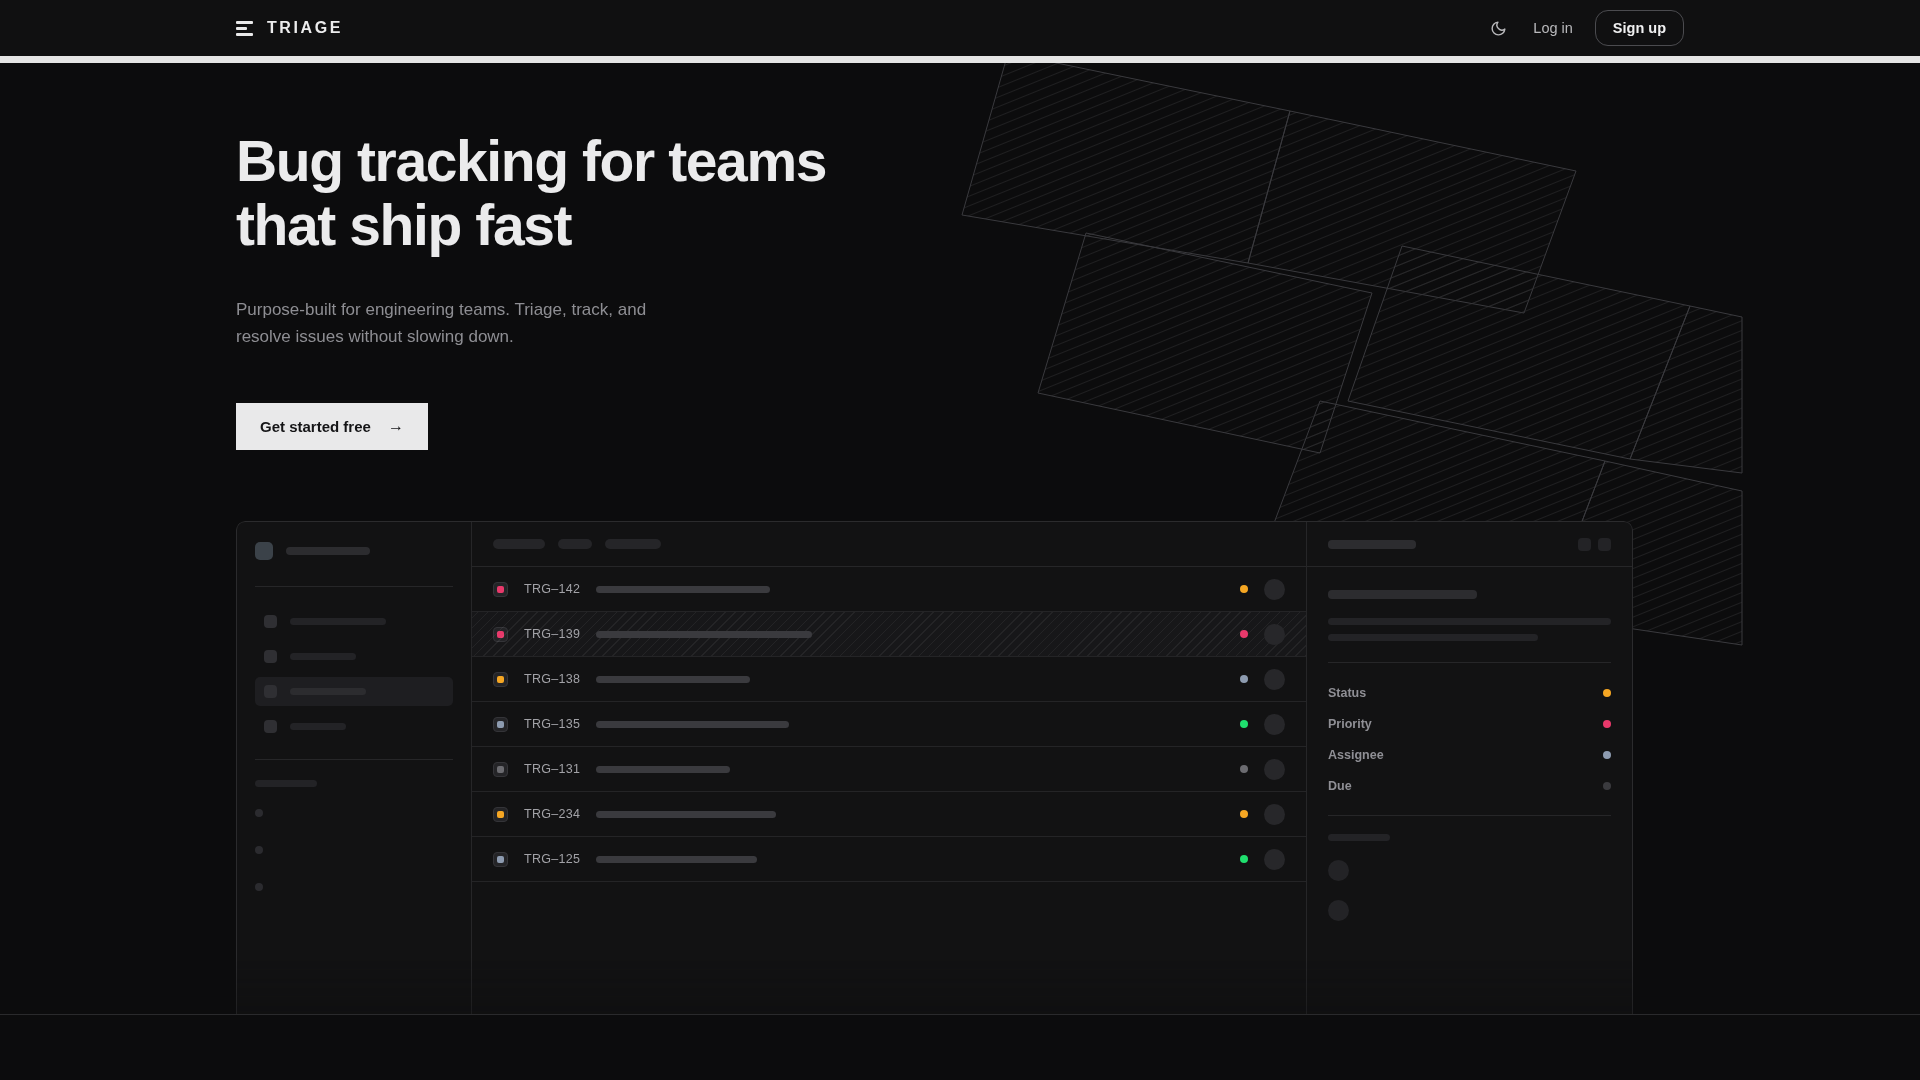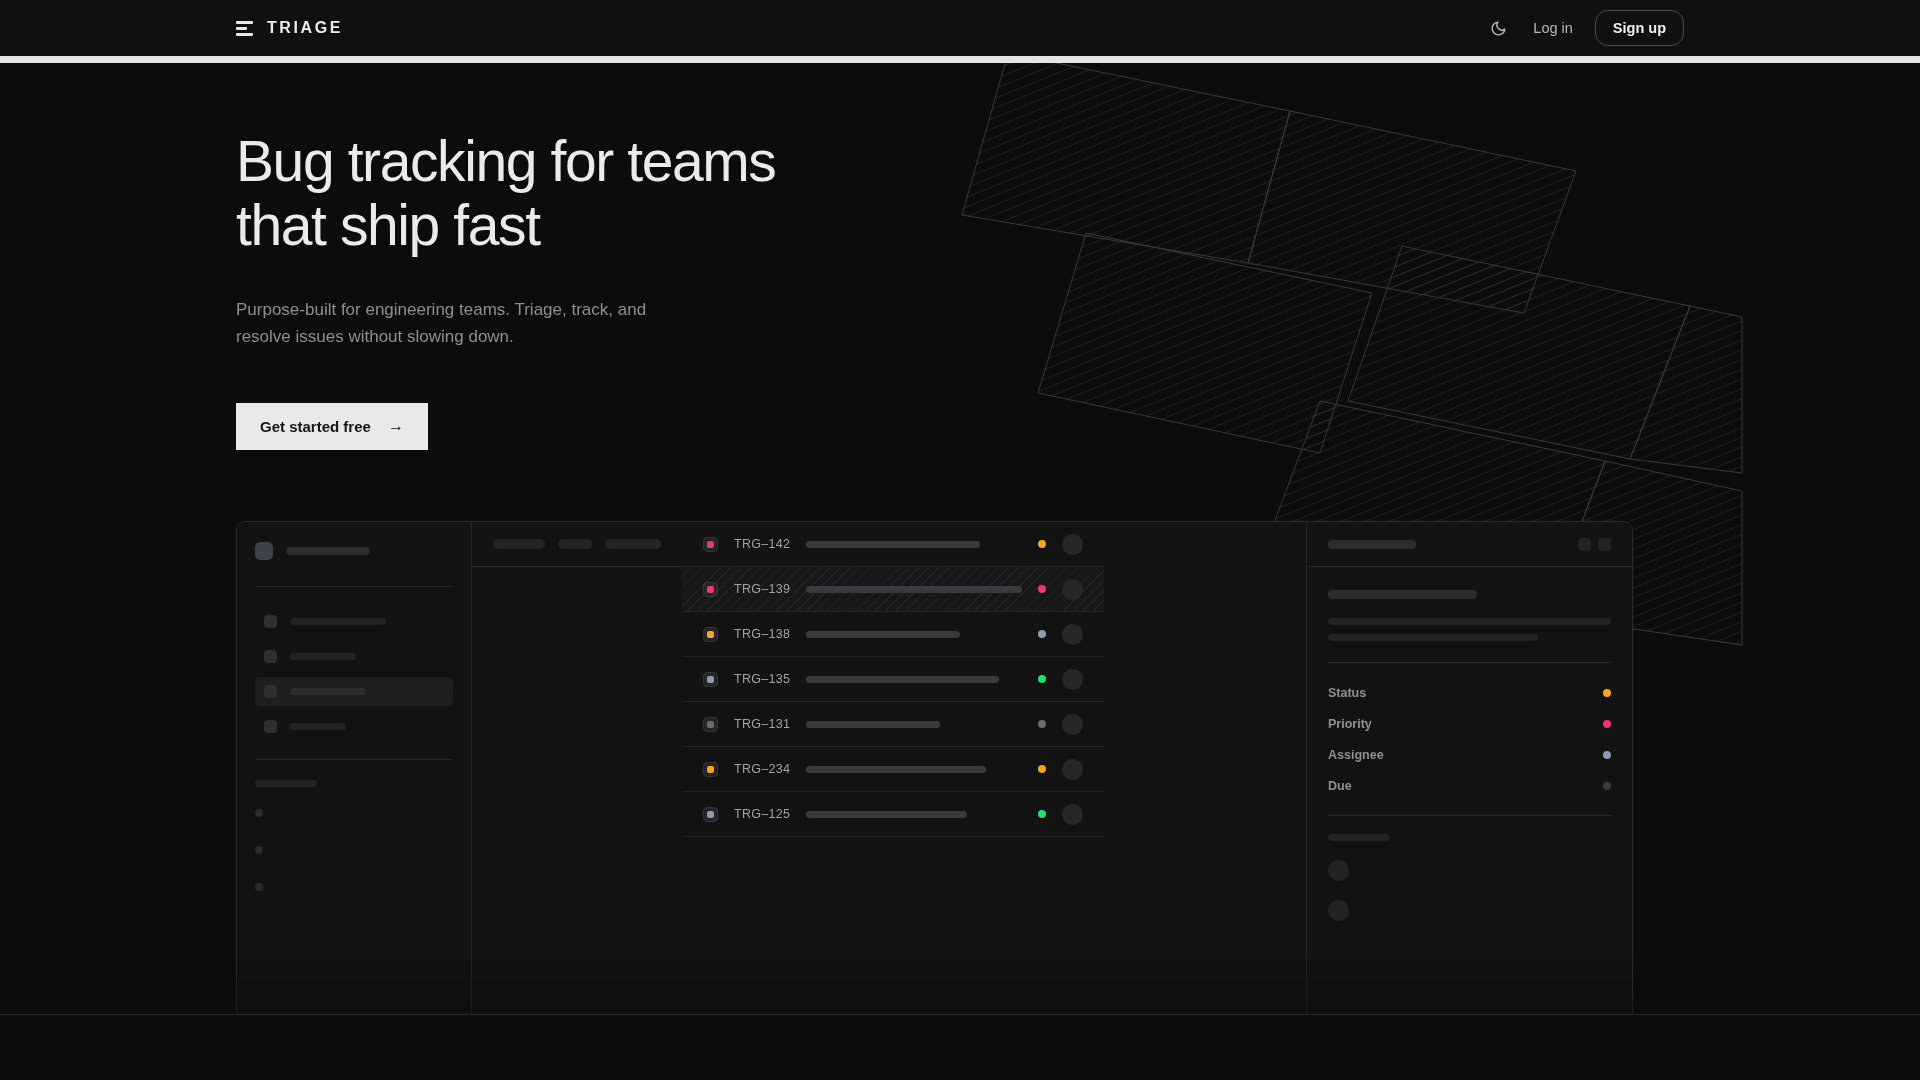--- a/index.html
+++ b/index.html
@@ -41,21 +41,21 @@
     border:1px solid #4b4b4f; border-radius:13px;
     color:#f0f0f1; font-size:14.5px; font-weight:bold;
     padding:9px 17px; background:transparent; cursor:pointer;
   }
 
   
   .hero { position:absolute; top:63px; left:0; width:1920px; height:951px; overflow:hidden; }
   .bg-art { position:absolute; inset:0; pointer-events:none; }
   .hero-copy { position:absolute; left:236px; top:66px; z-index:5; }
   .headline {
-    color:#ebebec; font-size:57px; font-weight:normal;
+    color:#ebebec; font-size:57px; font-weight:bold;
     line-height:1.13; letter-spacing:-1.4px; white-space:pre-line;
   }
   .subhead {
     color:#8e8e93; font-size:17px; line-height:1.62;
     margin-top:38px; white-space:pre-line;
   }
   .cta {
     display:inline-flex; align-items:center; gap:17px;
     margin-top:52px; background:#e9e9ea; color:#141416;
     font-size:15px; font-weight:bold;
@@ -80,21 +80,21 @@
   .ws-row { display:flex; align-items:center; gap:13px; margin-bottom:26px; }
   .ws-sq { width:18px; height:18px; border-radius:5px; background:#3b4249; flex:none; }
   .mk-div { height:1px; background:#262628; margin:0 0 20px 0; }
   .nav-item { display:flex; align-items:center; gap:13px; padding:8px 9px; border-radius:5px; margin-bottom:6px; }
   .nav-item.active { background:#1e1e21; }
   .nav-dot { width:13px; height:13px; border-radius:4px; background:#2f2f33; flex:none; }
   .sec-label { height:7px; width:62px; background:#232326; border-radius:4px; margin:18px 0 22px 0; }
   .mini-dot { width:8px; height:8px; border-radius:50%; background:#2b2b2f; margin-bottom:29px; }
 
   
-  .mk-list { flex:1; display:flex; flex-direction:row; border-right:1px solid #262628; min-width:0; }
+  .mk-list { flex:1; display:flex; flex-direction:column; border-right:1px solid #262628; min-width:0; }
   .mk-toolbar { height:45px; display:flex; align-items:center; gap:13px; padding:0 21px; border-bottom:1px solid #262628; flex:none; }
   .chip { height:10px; border-radius:6px; background:#252528; }
   .row {
     height:45px; display:flex; align-items:center; gap:16px;
     padding:0 21px; border-bottom:1px solid #242426; position:relative; flex:none;
   }
   .row.sel { background:#171719;text-align:center; }
   .row.sel::before{
     content:""; position:absolute; inset:0;
     background:repeating-linear-gradient(-45deg, rgba(255,255,255,0.055) 0 1px, transparent 1px 7px);

